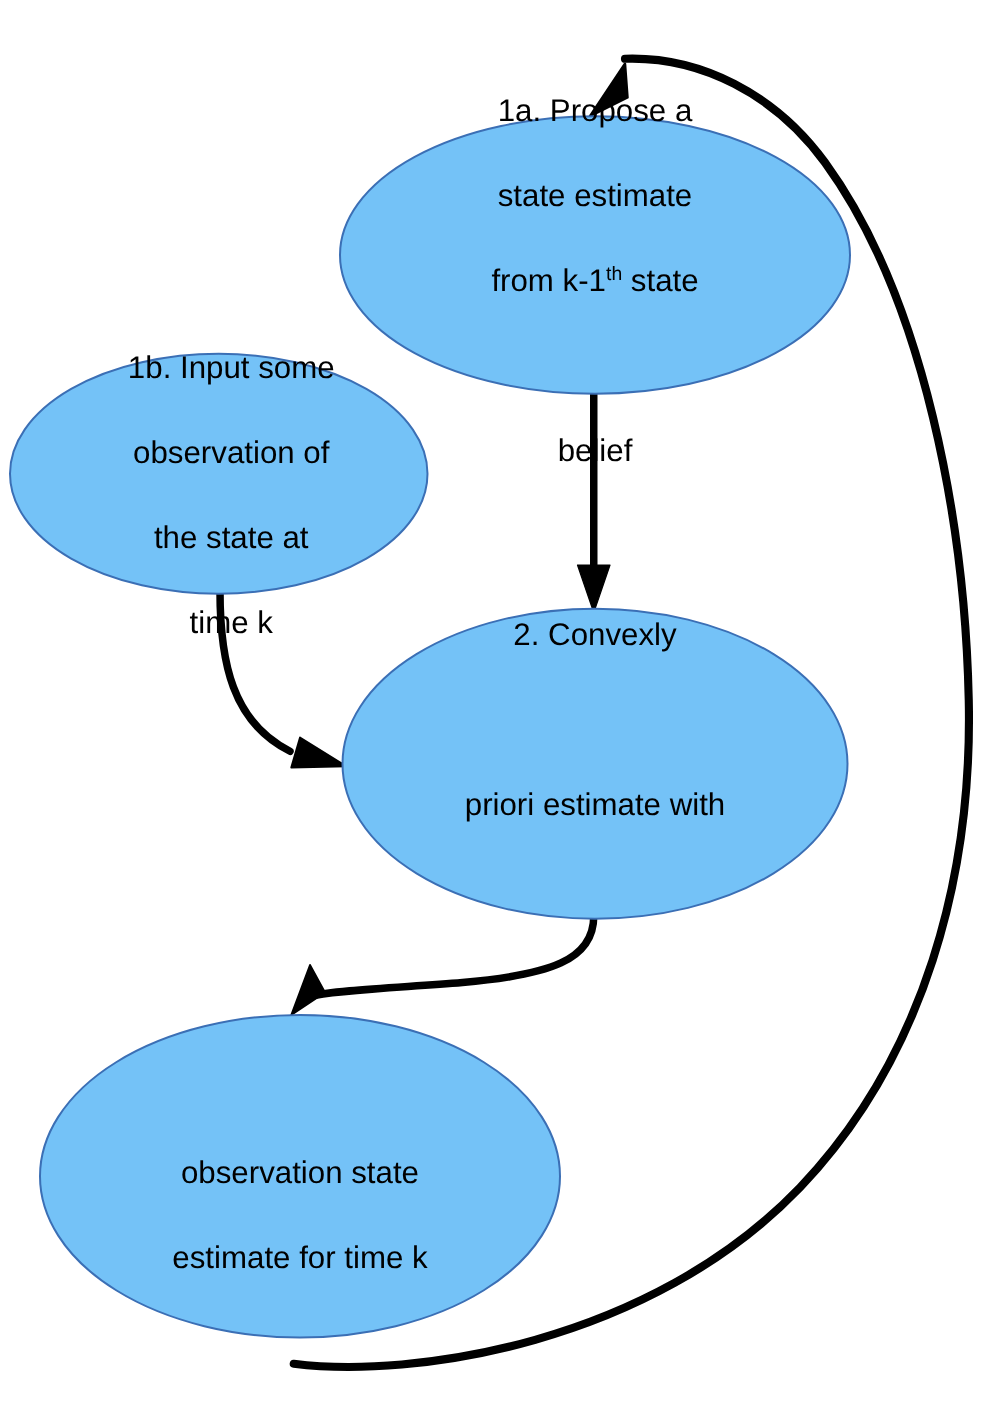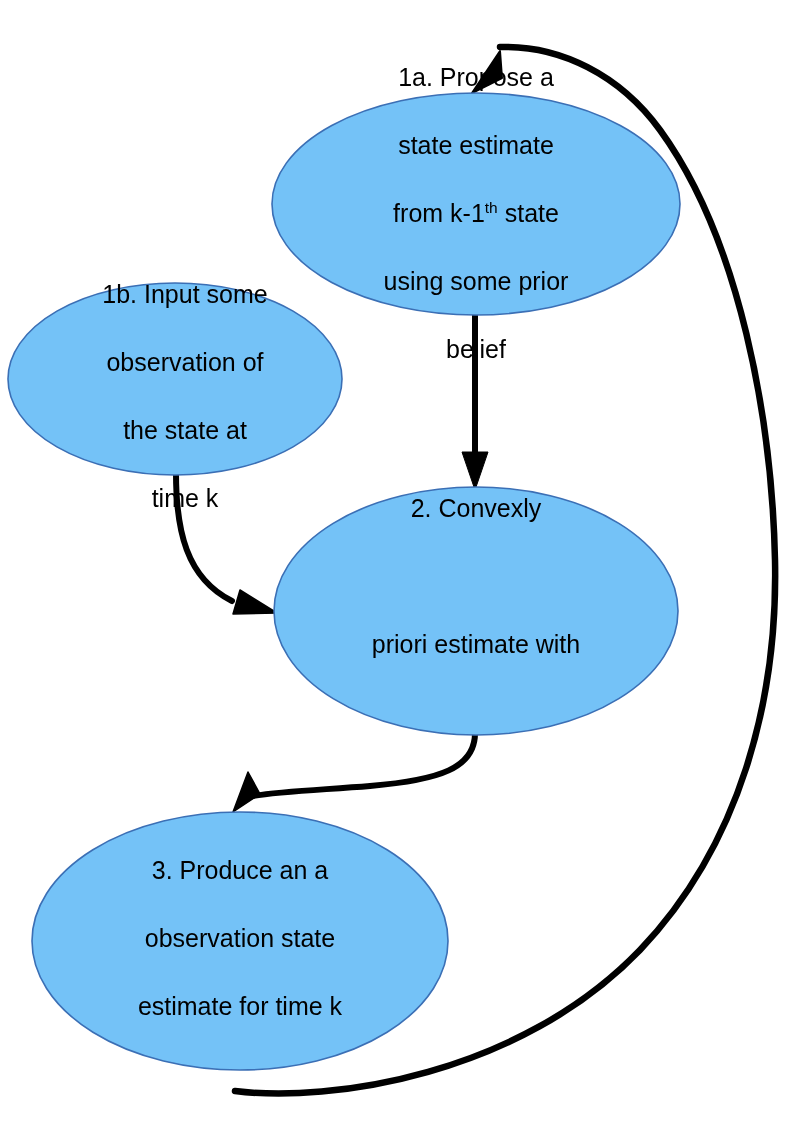--- a/index.html
+++ b/index.html
@@ -42,21 +42,21 @@
     letter-spacing: 0px;
   }
   .node-label sup {
     font-size: 0.62em;
     vertical-align: super;
     line-height: 0;
   }
   
   #label-node-1a {
     left: 296px;
-    top: 100px;
+    top: 112px;
     width: 360px;
     height: 192px;
     align-items: center;
   }
   
   #label-node-1b {
     left: 40px;
     top: 290px;
     width: 290px;
     height: 178px;
@@ -118,21 +118,21 @@
     <ellipse cx="476" cy="611" rx="202" ry="124" fill="#74c2f7" stroke="#3b6fb5" stroke-width="1.6"></ellipse>
 
     <ellipse cx="240" cy="941" rx="208" ry="129" fill="#74c2f7" stroke="#3b6fb5" stroke-width="1.6"></ellipse>
   </svg>
 
   <div class="node-label" id="label-node-1a">
     <div>
       <span>1a. Propose a</span><br>
       <span>state estimate</span><br>
       <span>from k-1</span><sup>th</sup><span> state</span><br>
-      <span>using some prior</span><br>
+      <br>
       <span>belief</span>
     </div>
   </div>
 
   <div class="node-label" id="label-node-1b">
     <div>
       <span>1b. Input some</span><br>
       <span>observation of</span><br>
       <span>the state at</span><br>
       <span>time k</span>
@@ -142,19 +142,19 @@
   <div class="node-label" id="label-node-2">
     <div>
       <span>2. Convexly</span><br>
       <br>
       <span>priori estimate with</span><br>
     </div>
   </div>
 
   <div class="node-label" id="label-node-3">
     <div>
-      <span>3. Produce an a</span><br>
+      <br>
       <span>observation state</span><br>
       <span>estimate for time k</span>
     </div>
   </div>
 
 </div>
 
 </body></html>

